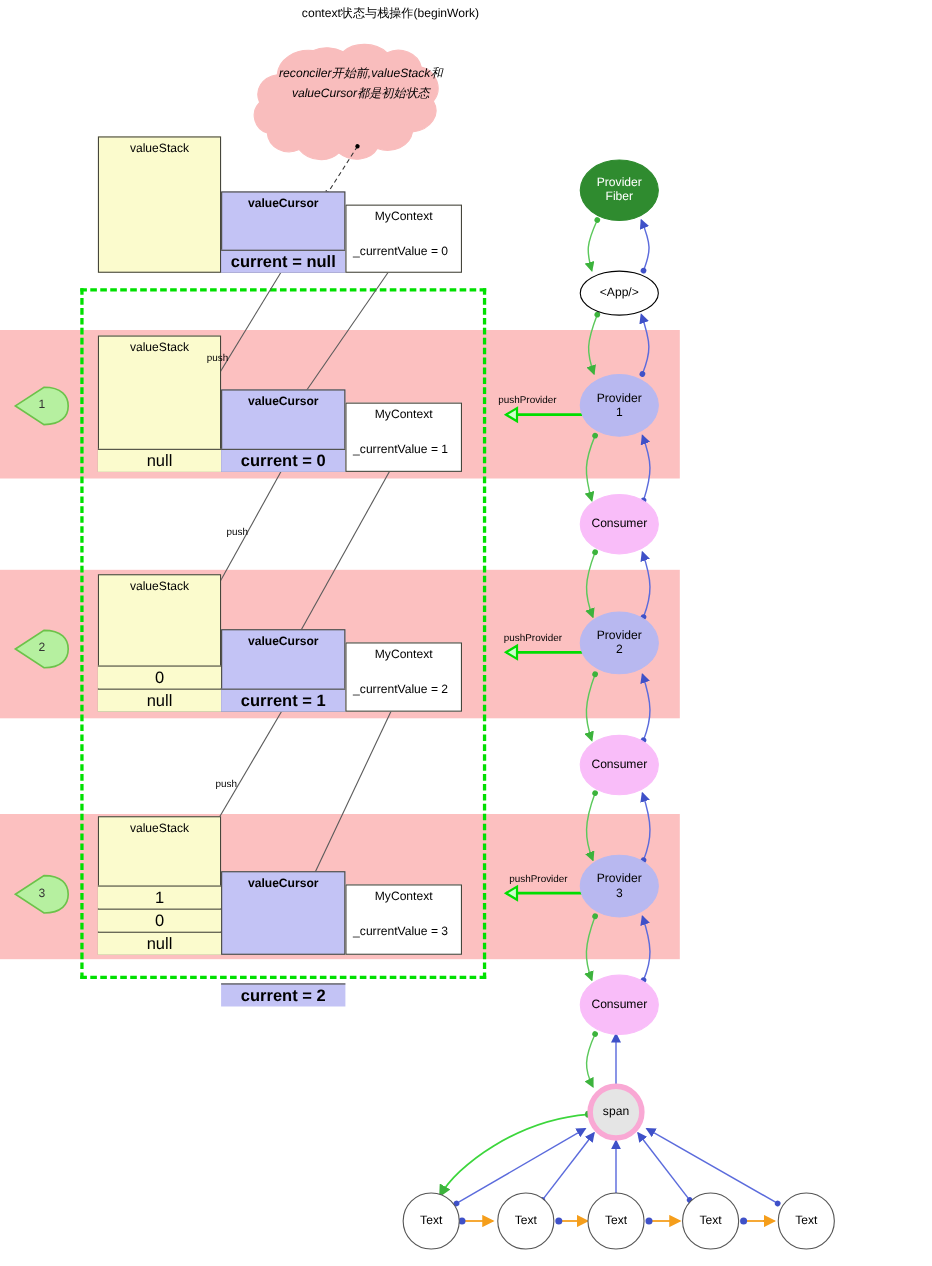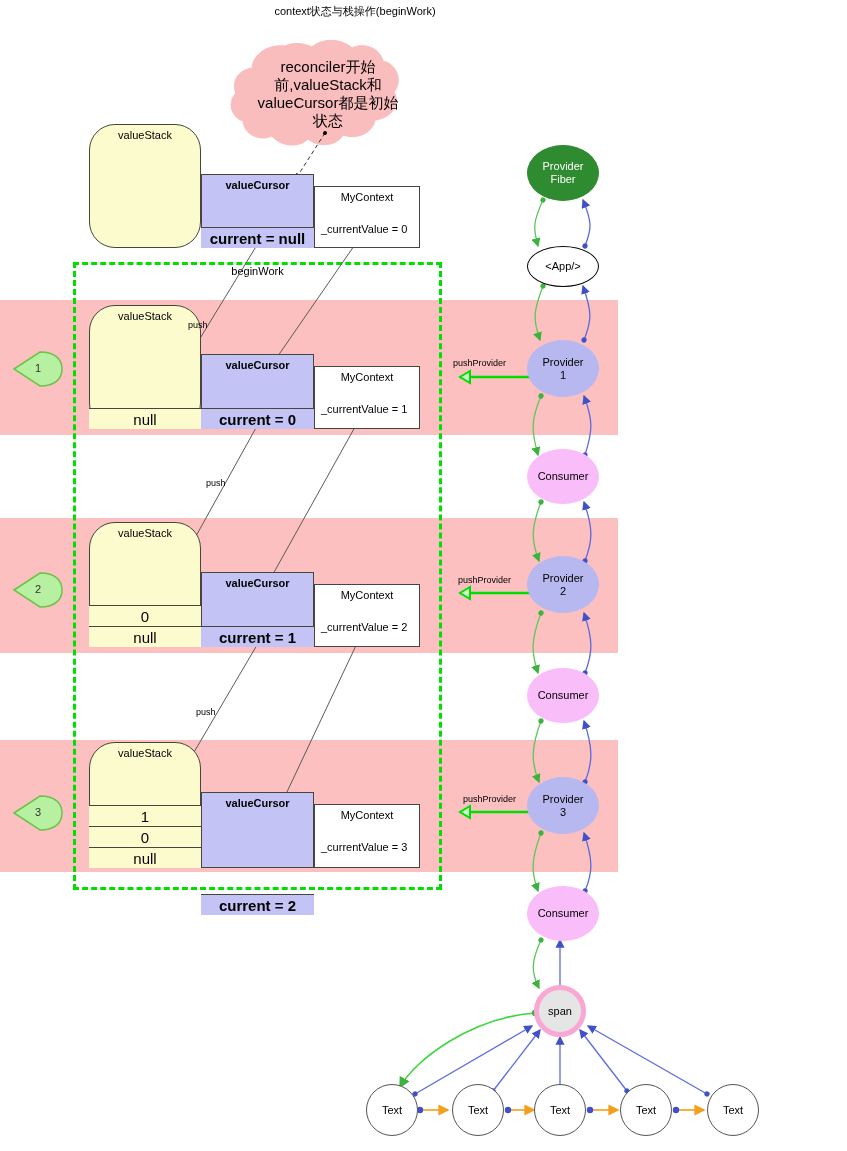--- a/index.html
+++ b/index.html
@@ -55,21 +55,21 @@
     border: 1px solid #46463c;
     box-sizing: border-box;
     font-size: 11px;
     color: #000;
   }
   .box .hdr {
     text-align: center;
     padding-top: 4px;
     font-size: 11px;
   }
-  .stackbox { background: #fbfbcd; border-radius: 26px; }
+  .stackbox { background: #fbfbcd; }
   .cursorbox { background: #c3c3f5; font-weight: bold; }
   .ctxbox { background: #ffffff; }
 
   .cell {
     position: absolute;
     left: -1px; right: -1px;
     height: 21px;
     border-top: 1px solid #46463c;
     text-align: center;
     line-height: 21px;
@@ -102,23 +102,24 @@
   .n-app      { background: #ffffff; border: 1px solid #000000; }
   .n-provider { background: #b8b8f0; border: 1px solid #b8b8f0; }
   .n-consumer { background: #f9bdf9; border: 1px solid #f9bdf9; }
   .n-span     { background: #e5e5e5; border: 5px solid #f9a8d4; }
   .n-text     { background: #ffffff; border: 1px solid #555; }
   .cloud-text {
     position: absolute;
     left: 252px; top: 58px;
     width: 152px;
     text-align: center;
-    font-size: 15px;
+    font-size: 11px;
     line-height: 18px;
     color: #000;
+    font-style: italic;
   }
 
   .badge-num {
     position: absolute;
     font-size: 11px;
     color: #333;
     width: 40px;
     text-align: center;
   }
 
@@ -135,21 +136,20 @@
 
 <div id="stage">
 
   <div class="title">context状态与栈操作(beginWork)</div>
 
   <div class="band" style="top:300px;height:135px;"></div>
   <div class="band" style="top:518px;height:135px;"></div>
   <div class="band" style="top:740px;height:132px;"></div>
 
   <div class="dashbox"></div>
-  <div class="dashbox-label">beginWork</div>
 
   <svg class="overlay" viewBox="0 0 847 1151">
     <defs>
       <marker id="dot-g" markerWidth="5" markerHeight="5" refX="2.5" refY="2.5" orient="auto">
         <circle cx="2.5" cy="2.5" r="2" fill="#3cb33c"></circle>
       </marker>
       <marker id="dot-b" markerWidth="5" markerHeight="5" refX="2.5" refY="2.5" orient="auto">
         <circle cx="2.5" cy="2.5" r="2" fill="#3f51c8"></circle>
       </marker>
       <marker id="arr-g" markerWidth="7" markerHeight="7" refX="6" refY="3.5" orient="auto">

